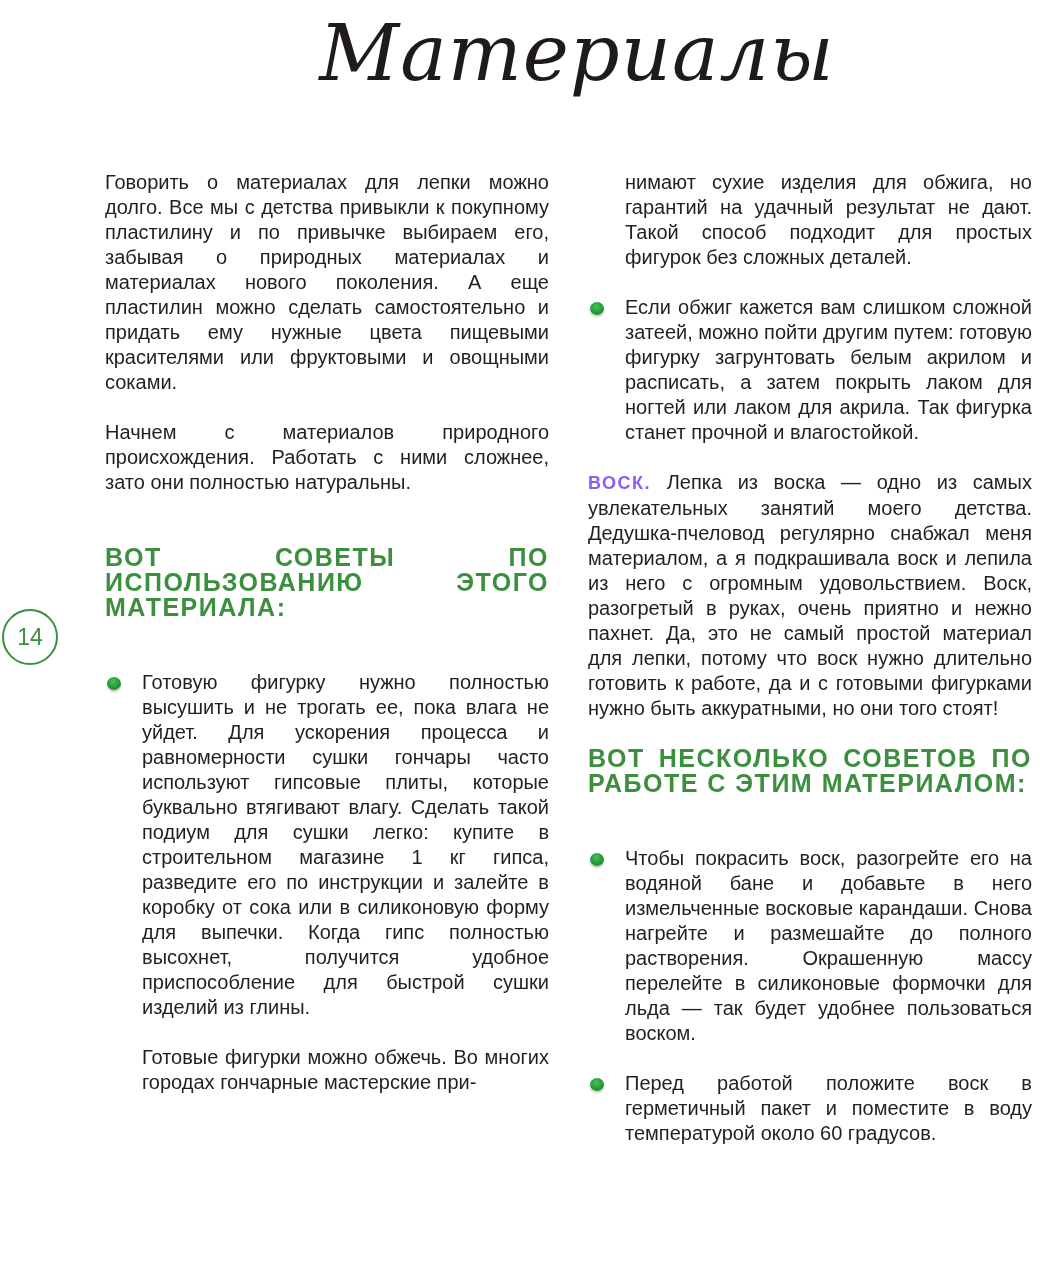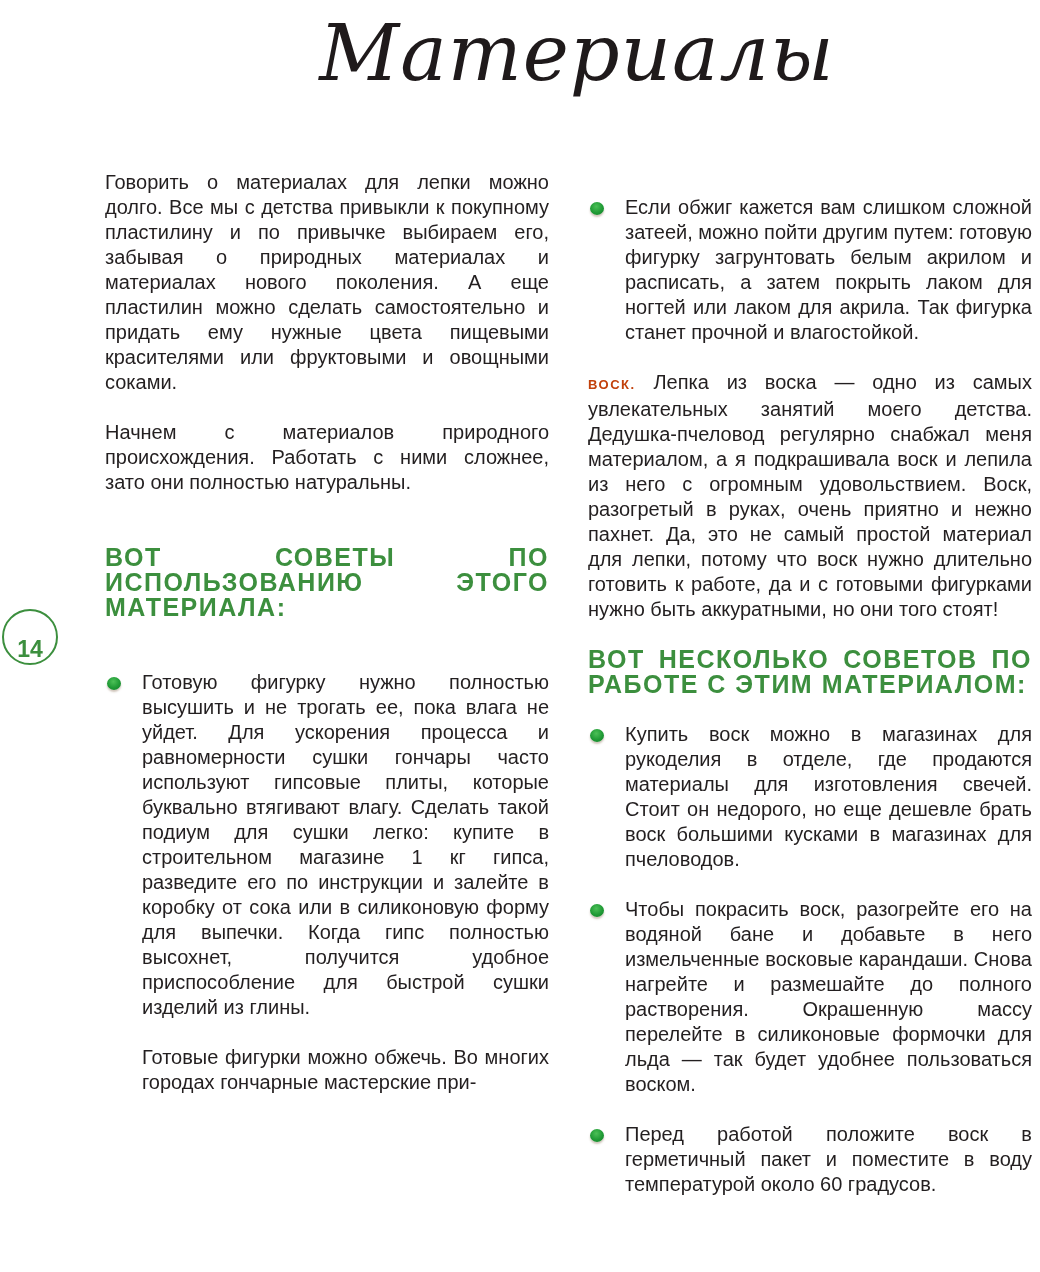--- a/index.html
+++ b/index.html
@@ -10,31 +10,31 @@
   .title span { display: inline-block; margin-top: 8px; margin-left: 90px;
                 font-family: "DejaVu Serif", serif; font-style: italic;
                 font-size: 78px; color: #1f1a1b; letter-spacing: 1px; }
   .col { position: absolute; top: 170px; font-size: 20px; line-height: 25px; }
   .col-left { left: 105px; width: 444px; }
   .col-right { left: 588px; width: 444px; }
   .col p { margin: 0; text-align: justify; }
   .gap { height: 25px; }
   .heading { color: #3c8f3e; font-weight: bold; letter-spacing: 1.5px;
              text-transform: uppercase; text-align: justify; font-size: 25px; }
-  .kw { color: #c2410c; font-weight: bold; letter-spacing: 1.5px;
-        text-transform: uppercase; font-size: 13px; }
+  .kw { color: #8b5cf6; font-weight: bold; letter-spacing: 1.5px;
+        text-transform: uppercase; font-size: 18px; }
   .bullet { position: relative; padding-left: 37px; }
   .bullet .dot { position: absolute; left: 2px; top: 7px; width: 14px; height: 13px;
                  border-radius: 50%;
                  background: radial-gradient(circle at 45% 35%, #4cc057 0%, #1f9a35 55%, #147a28 100%);
                  box-shadow: 0 2px 2px rgba(120,90,60,0.35); }
   .page-num { position: absolute; left: 2px; top: 609px; width: 56px; height: 56px;
               border: 2px solid #3c8f3e; border-radius: 50%; box-sizing: border-box;
-              color: #3c8f3e; font-weight: bold; font-size: 23px;
-              display: flex; align-items: flex-end; justify-content: center; }
+              color: #3c8f3e; font-weight: normal; font-size: 23px;
+              display: flex; align-items: center; justify-content: center; }
 </style>
 </head>
 <body>
 
 <div class="title">
   <span>Материалы</span>
 </div>
 
 <div class="page-num">
   <span>14</span>
@@ -54,34 +54,33 @@
     <p>Готовую фигурку нужно полностью высушить и не трогать ее, пока влага не уйдет. Для ускорения процесса и равномерности сушки гончары часто используют гипсовые плиты, которые буквально втягивают влагу. Сделать такой подиум для сушки легко: купите в строительном магазине 1 кг гипса, разведите его по инструкции и залейте в коробку от сока или в силиконовую форму для выпечки. Когда гипс полностью высохнет, получится удобное приспособление для быстрой сушки изделий из глины.</p>
   </div>
   <div class="gap"></div>
   <div class="bullet">
 
     <p>Готовые фигурки можно обжечь. Во многих городах гончарные мастерские при-</p>
   </div>
 </div>
 
 <div class="col col-right">
+  <div class="bullet">
+    <p>нимают сухие изделия для обжига, но гарантий на удачный результат не дают. Такой способ подходит для простых фигурок без сложных деталей.</p>
+  </div>
   <div class="gap"></div>
   <div class="bullet">
     <span class="dot"></span>
     <p>Если обжиг кажется вам слишком сложной затеей, можно пойти другим путем: готовую фигурку загрунтовать белым акрилом и расписать, а затем покрыть лаком для ногтей или лаком для акрила. Так фигурка станет прочной и влагостойкой.</p>
   </div>
   <div class="gap"></div>
   <p><span class="kw">Воск.</span><span> Лепка из воска — одно из самых увлекательных занятий моего детства. Дедушка-пчеловод регулярно снабжал меня материалом, а я подкрашивала воск и лепила из него с огромным удовольствием. Воск, разогретый в руках, очень приятно и нежно пахнет. Да, это не самый простой материал для лепки, потому что воск нужно длительно готовить к работе, да и с готовыми фигурками нужно быть аккуратными, но они того стоят!</span></p>
   <div class="gap"></div>
   <p class="heading">Вот несколько советов по работе с этим материалом:</p>
   <div class="gap"></div>
-  <div class="bullet">
-    <span class="dot"></span>
-    <p>Купить воск можно в магазинах для рукоделия в отделе, где продаются материалы для изготовления свечей. Стоит он недорого, но еще дешевле брать воск большими кусками в магазинах для пчеловодов.</p>
-  </div>
   <div class="gap"></div>
   <div class="bullet">
     <span class="dot"></span>
     <p>Чтобы покрасить воск, разогрейте его на водяной бане и добавьте в него измельченные восковые карандаши. Снова нагрейте и размешайте до полного растворения. Окрашенную массу перелейте в силиконовые формочки для льда — так будет удобнее пользоваться воском.</p>
   </div>
   <div class="gap"></div>
   <div class="bullet">
     <span class="dot"></span>
     <p>Перед работой положите воск в герметичный пакет и поместите в воду температурой около 60 градусов.</p>
   </div>

